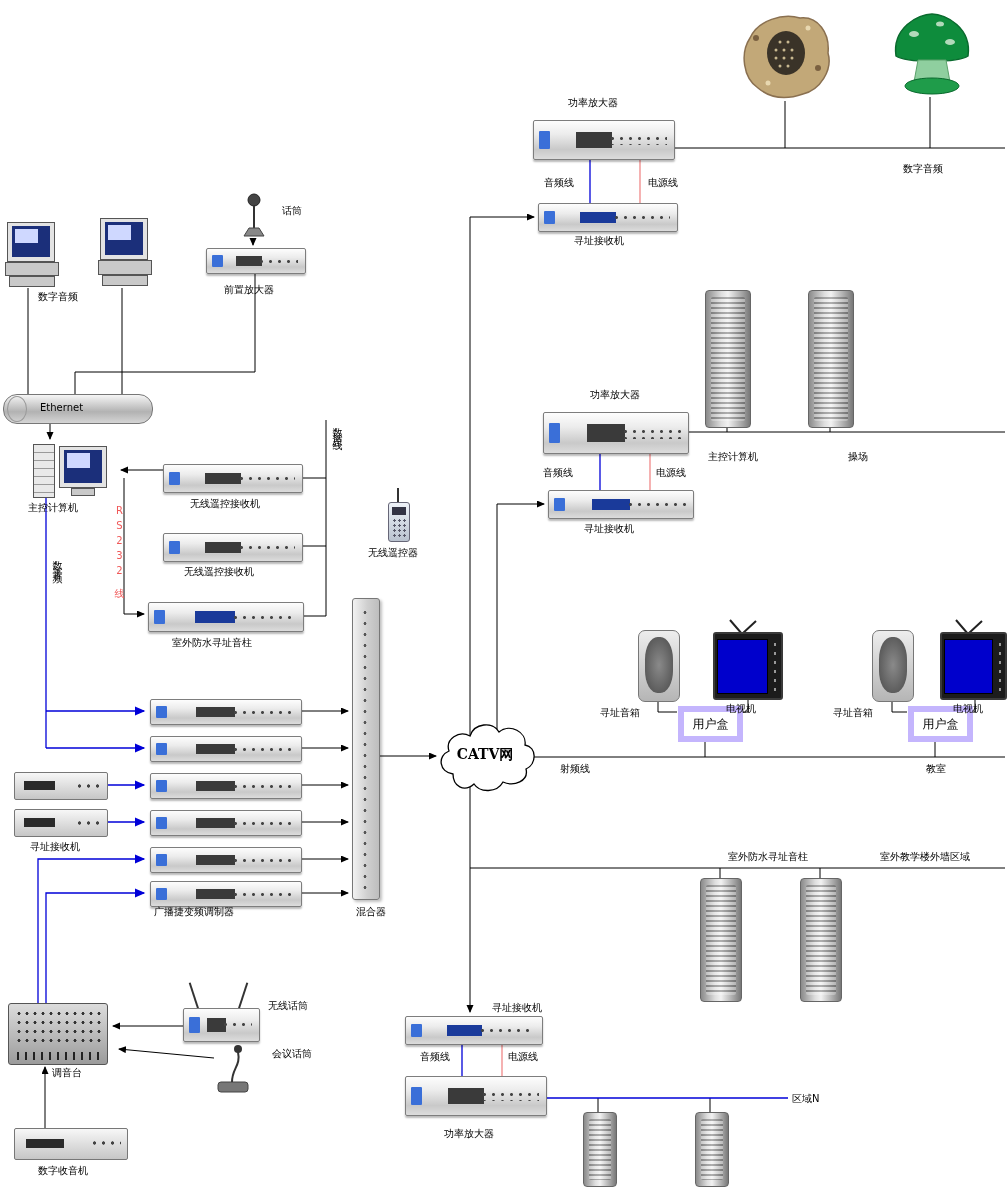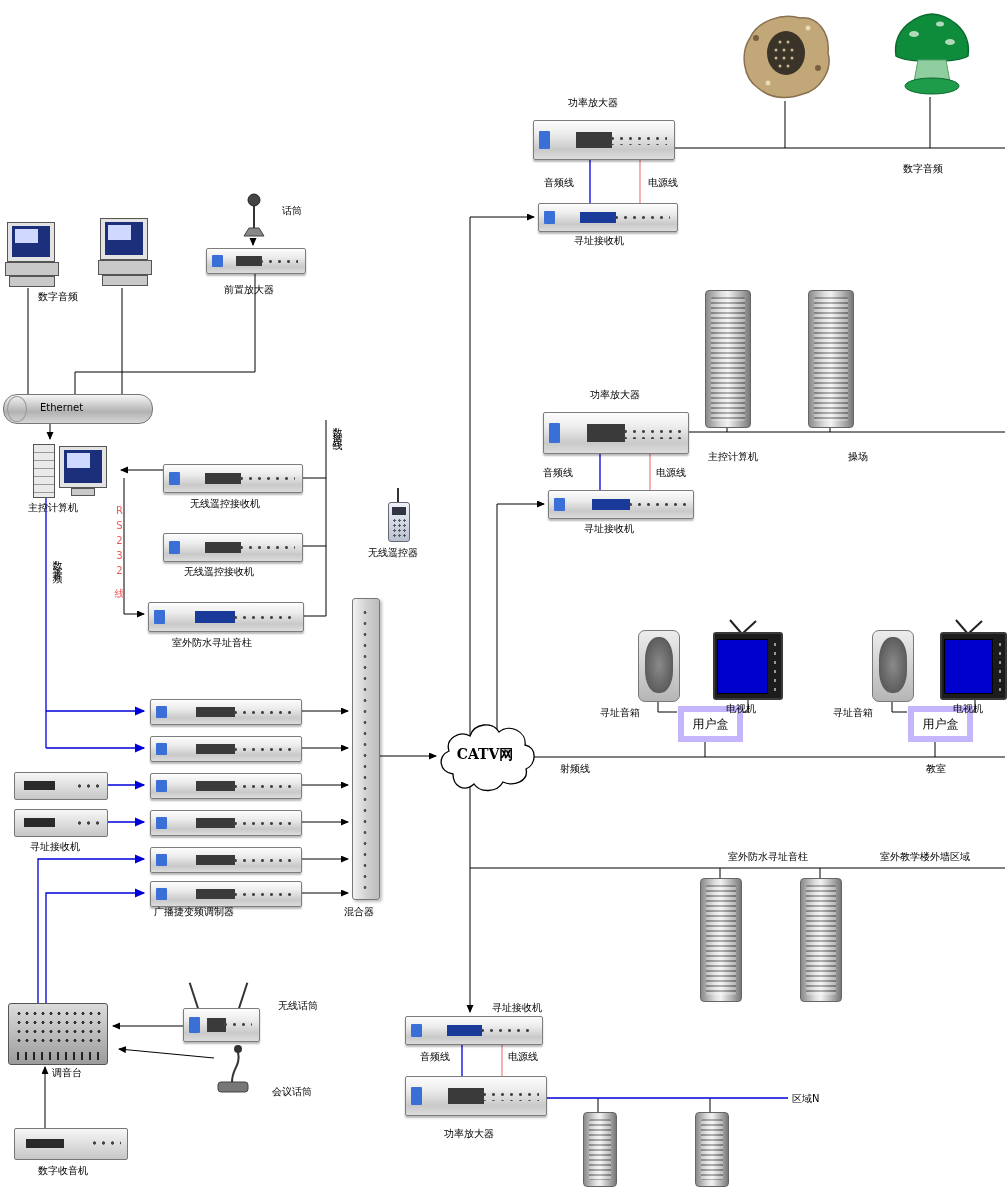--- a/index.html
+++ b/index.html
@@ -236,21 +236,21 @@
   <div class="dev rack" style="left:150px;top:881px;width:150px;height:24px;">
       <i class="scr"></i>
     </div>
   <span class="lbl" style="left:154px;top:905px;">广播捷变频调制器</span>
 
   <div class="dev deck" style="left:14px;top:772px;width:92px;height:26px;"></div>
   <div class="dev deck" style="left:14px;top:809px;width:92px;height:26px;"></div>
   <span class="lbl" style="left:30px;top:840px;">寻址接收机</span>
 
   <div class="dev mixer" style="left:352px;top:598px;width:26px;height:300px;"></div>
-  <span class="lbl" style="left:344px;top:905px;">混合器</span>
+  <span class="lbl" style="left:356px;top:905px;">混合器</span>
 
   <div class="cloudwrap" style="left:433px;top:714px;width:104px;height:84px;">
     <svg width="104" height="84" viewBox="0 0 104 84">
       <path d="M20,60 C6,58 4,42 16,37 C12,25 26,16 37,22 C41,9 60,7 66,18 C77,9 94,18 92,31 C104,33 104,50 93,55 C96,67 81,73 70,68 C64,79 47,79 41,70 C31,79 20,72 20,60 Z" fill="#ffffff" stroke="#000" stroke-width="1.3"></path>
     </svg>
     <span>CATV网</span>
   </div>
   <span class="lbl" style="left:560px;top:762px;">射频线</span>
 
   <span class="lbl" style="left:568px;top:96px;">功率放大器</span>
@@ -361,25 +361,25 @@
   <div class="dev colspk" style="left:695px;top:1112px;width:32px;height:73px;"></div>
 
   <div class="dev console" style="left:8px;top:1003px;width:98px;height:60px;"></div>
   <span class="lbl" style="left:52px;top:1066px;">调音台</span>
 
   <div class="ant" style="left:193px;top:982px;width:2px;height:28px;transform:rotate(-18deg);z-index:2;"></div>
   <div class="ant" style="left:242px;top:982px;width:2px;height:28px;transform:rotate(18deg);z-index:2;"></div>
   <div class="dev rack" style="left:183px;top:1008px;width:75px;height:32px;">
       <i class="scr"></i>
     </div>
-  <span class="lbl" style="left:268px;top:999px;margin-left:10px;">无线话筒</span>
+  <span class="lbl" style="left:268px;top:999px;">无线话筒</span>
 
   <svg class="dev" style="left:210px;top:1036px;" width="44" height="58" viewBox="0 0 44 58">
     <rect x="8" y="46" width="30" height="10" rx="3" fill="#777" stroke="#444"></rect>
     <path d="M22,46 C22,32 31,30 28,16" fill="none" stroke="#333" stroke-width="2"></path>
     <circle cx="28" cy="13" r="4" fill="#333"></circle>
   </svg>
-  <span class="lbl" style="left:272px;top:1085px;">会议话筒</span>
+  <span class="lbl" style="left:272px;top:1047px;">会议话筒</span>
 
   <div class="dev deck" style="left:14px;top:1128px;width:112px;height:30px;"></div>
   <span class="lbl" style="left:38px;top:1164px;">数字收音机</span>
 
 </div>
 
 </body></html>

